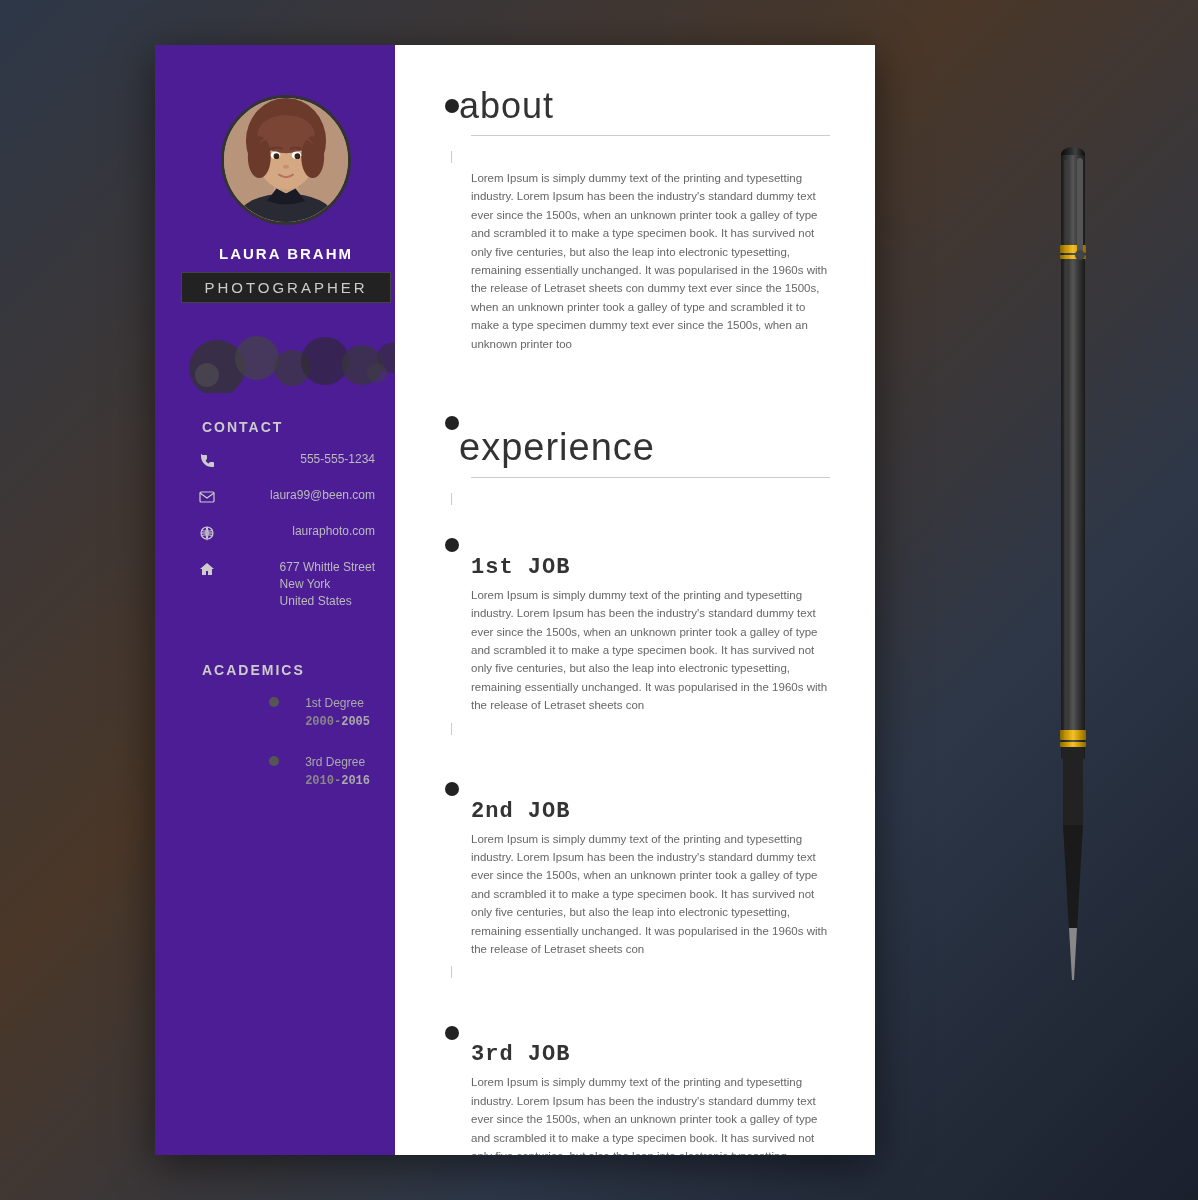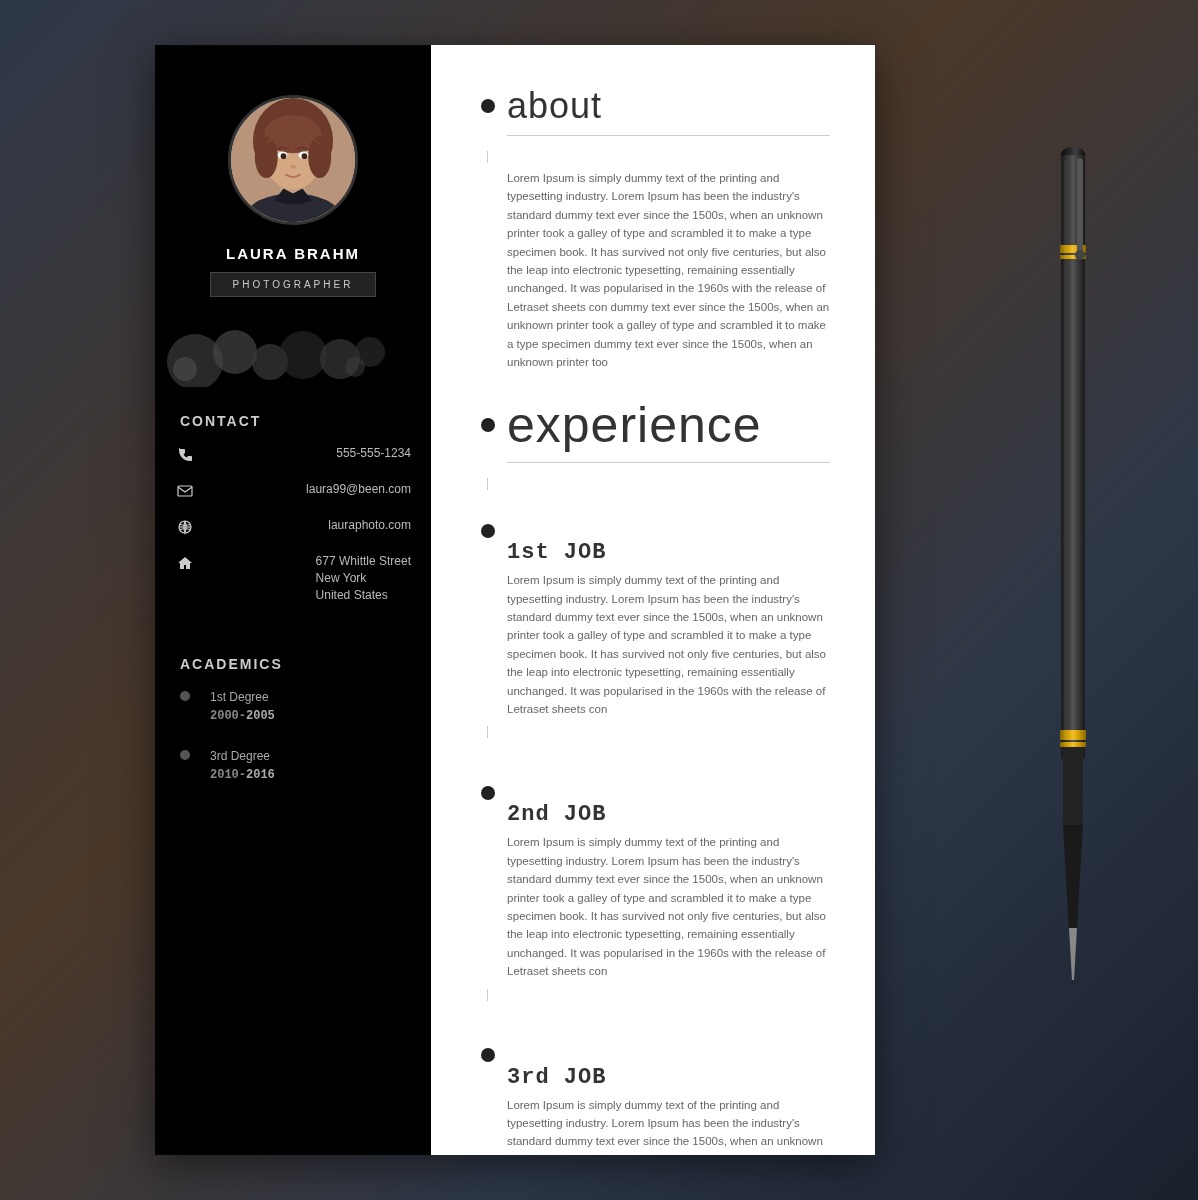--- a/index.html
+++ b/index.html
@@ -26,29 +26,30 @@
       top: 45px;
       width: 720px;
       height: 1110px;
       display: flex;
       z-index: 10;
       box-shadow: 0 10px 40px rgba(0,0,0,0.5);
     }
 
     
     .sidebar {
-      width: 276px;
-      background: #000000;
+      width: 240px;
+      background: #4c1d95;
       color: #fff;
       flex-shrink: 0;
       display: flex;
       flex-direction: column;
       align-items: center;
       padding-bottom: 30px;
       overflow: hidden;
+      padding-left: 22px;
     }
 
     .profile-photo {
       width: 130px;
       height: 130px;
       border-radius: 50%;
       margin-top: 50px;
       margin-bottom: 20px;
       background: linear-gradient(135deg, #8bb0c0 0%, #c8a090 50%, #a09090 100%);
       overflow: hidden;
@@ -70,21 +71,21 @@
       color: #fff;
       text-align: center;
       margin-bottom: 10px;
       font-family: 'Arial', sans-serif;
     }
 
     .title-badge {
       background: #222;
       border: 1px solid #444;
       color: #ccc;
-      font-size: 10px;
+      font-size: 15px;
       letter-spacing: 3px;
       padding: 6px 22px;
       text-align: center;
       margin-bottom: 0;
     }
 
     .circles-decoration {
       width: 100%;
       height: 80px;
       margin-top: 10px;
@@ -144,24 +145,25 @@
 
     .academics-list {
       width: 100%;
       padding: 0 25px;
       list-style: none;
     }
 
     .academic-item {
       display: flex;
       align-items: flex-start;
-      gap: 20px;
+      gap: 26px;
       margin-bottom: 22px;
       color: #aaa;
       font-size: 12px;
+      justify-content: flex-end;
     }
 
     .academic-bullet {
       width: 10px;
       height: 10px;
       border-radius: 50%;
       background: #555;
       flex-shrink: 0;
       margin-top: 3px;
     }
@@ -188,21 +190,21 @@
     .main-content {
       flex: 1;
       background: #fff;
       padding: 40px 45px 40px 50px;
       overflow: hidden;
     }
 
     .section-title {
       display: flex;
       align-items: center;
-      gap: 12px;
+      gap: 0;
       margin-bottom: 8px;
     }
 
     .section-dot {
       width: 14px;
       height: 14px;
       border-radius: 50%;
       background: #222;
       flex-shrink: 0;
     }
@@ -423,21 +425,21 @@
 
       <div style="display:flex; margin-left: 6px; margin-bottom: 6px;">
         <div style="width:1px; height:12px; background:#ccc;"></div>
       </div>
       <p class="about-text">Lorem Ipsum is simply dummy text of the printing and typesetting industry. Lorem Ipsum has been the industry's standard dummy text ever since the 1500s, when an unknown printer took a galley of type and scrambled it to make a type specimen book. It has survived not only five centuries, but also the leap into electronic typesetting, remaining essentially unchanged. It was popularised in the 1960s with the release of Letraset sheets con dummy text ever since the 1500s, when an unknown printer took a galley of type and scrambled it to make a type specimen dummy text ever since the 1500s, when an unknown printer too</p>
     </div>
 
     <div class="experience-section">
       <div class="section-title">
         <div class="section-dot"></div>
-        <span class="section-title-text" style="font-size: 50px;">experience</span>
+        <span class="section-title-text" style="font-size: 38px; margin-top: 48px;">experience</span>
       </div>
       <div class="section-divider"></div>
 
       <div style="display:flex; margin-left: 6px; margin-bottom: 6px;">
         <div style="width:1px; height:12px; background:#ccc;"></div>
       </div>
 
       <div class="job-entry">
         <div class="job-title-row">
           <div class="job-dot"></div>

